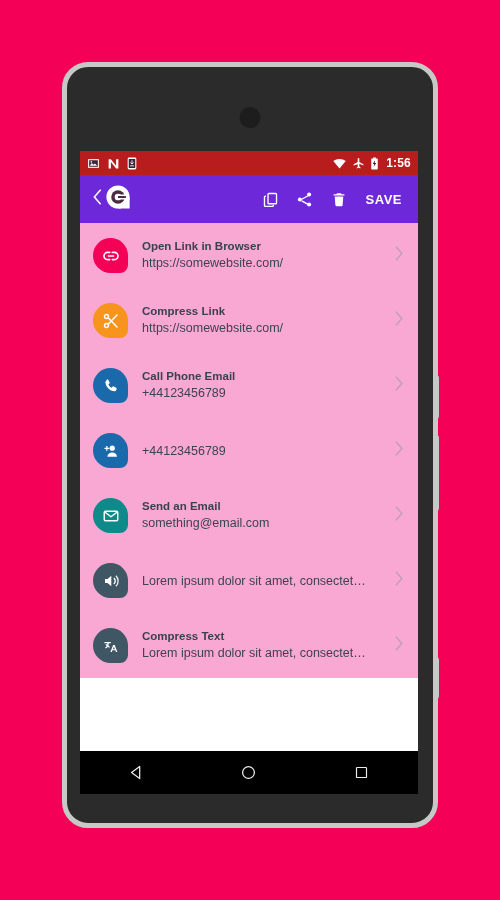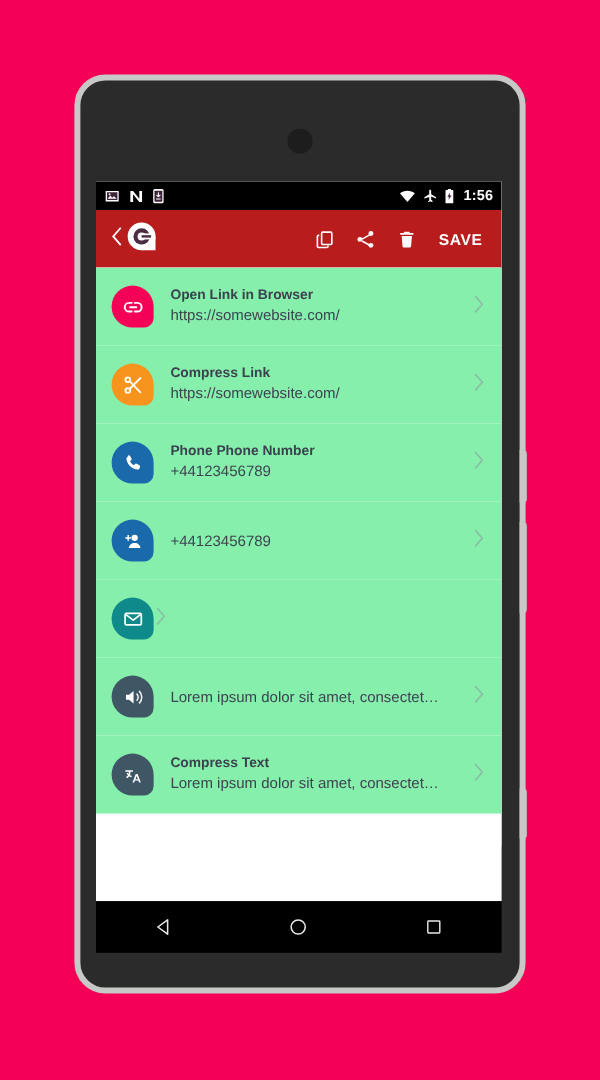--- a/index.html
+++ b/index.html
@@ -56,21 +56,21 @@
     top: 84px;
     width: 338px;
     height: 600px;
     background: #ffffff;
     overflow: hidden;
   }
 
   
   #status-bar {
     height: 24px;
-    background: #000000;
+    background: #b91c1c;
     display: flex;
     align-items: center;
     padding: 0 7px;
     box-sizing: border-box;
     color: #ffffff;
     gap: 20px;
   }
   .status-left  { display: flex; align-items: center; gap: 7px; }
   .status-right { display: flex; align-items: center; gap: 5px; margin-left: auto; }
   #status-clock {
@@ -78,21 +78,21 @@
     font-weight: bold;
     letter-spacing: .2px;
     color: #ffffff;
     margin-left: 2px;
   }
   .sb-icon { display: block; }
 
   
   #app-bar {
     height: 48px;
-    background: #b91c1c;
+    background: #6d28d9;
     display: flex;
     align-items: center;
     padding: 0 12px;
     box-sizing: border-box;
     color: #fff;
   }
   #back-chevron { margin-right: 2px; cursor: pointer; }
   #app-logo { margin-right: 4px; }
   .appbar-spacer { flex: 1; }
   .appbar-action {
@@ -130,21 +130,21 @@
     height: calc(100% - 24px - 48px - 46px);
     overflow: hidden;
   }
   .action-row {
     display: flex;
     align-items: center;
     height: 65px;
     padding: 0 14px 0 13px;
     box-sizing: border-box;
     cursor: pointer;
-    background: #86efac;
+    background: #f9a8d4;
   }
   .action-icon {
     width: 35px; height: 35px;
     flex: 0 0 35px;
     border-radius: 50% 50% 8px 50%;
     display: flex;
     align-items: center;
     justify-content: center;
     color: #fff;
   }
@@ -313,21 +313,21 @@
     <path d="M3 2l7 8-7 8"></path>
             </svg></span>
         </div>
         <div class="action-row">
           <div class="action-icon" style="background: rgb(26, 106, 171);">
             <svg width="18" height="18" viewBox="0 0 24 24" fill="#fff">
         <path d="M6.6 3.2c.7-.3 1.5 0 1.9.7l1.6 3a1.6 1.6 0 0 1-.35 1.9l-1.2 1.1c.8 1.9 2.4 3.5 4.3 4.3l1.1-1.2a1.6 1.6 0 0 1 1.9-.35l3 1.6c.7.4 1 1.2.7 1.9l-.8 1.9c-.3.7-1 1.1-1.8 1C10.2 18.4 5.6 13.8 4.5 7.2c-.1-.8.3-1.5 1-1.8z"></path>
             </svg>
           </div>
           <div class="action-text">
-            <div class="action-title">Phone Phone Number</div>
+            <div class="action-title">Call Phone Email</div>
             <div class="action-sub">+44123456789</div>
           </div>
           <span class="chevron-right"><svg width="11" height="17" viewBox="0 0 12 20" fill="none" stroke="#8e96a0" stroke-width="1.6">
     <path d="M3 2l7 8-7 8"></path>
             </svg></span>
         </div>
         <div class="action-row">
           <div class="action-icon" style="background: rgb(26, 106, 171);">
             <svg width="18" height="18" viewBox="0 0 24 24" fill="#fff">
         <circle cx="13.6" cy="8.2" r="3.5"></circle>
@@ -341,20 +341,24 @@
           <span class="chevron-right"><svg width="11" height="17" viewBox="0 0 12 20" fill="none" stroke="#8e96a0" stroke-width="1.6">
     <path d="M3 2l7 8-7 8"></path>
             </svg></span>
         </div>
         <div class="action-row">
           <div class="action-icon" style="background: rgb(14, 138, 138);">
             <svg width="18" height="18" viewBox="0 0 24 24" fill="none" stroke="#fff" stroke-width="1.9" stroke-linejoin="round">
         <rect x="3" y="5.6" width="18" height="12.8" rx="1.6"></rect>
         <path d="M3.6 6.6L12 13l8.4-6.4"></path>
             </svg>
+          </div>
+          <div class="action-text">
+            <div class="action-title">Send an Email</div>
+            <div class="action-sub">something@email.com</div>
           </div>
           <span class="chevron-right"><svg width="11" height="17" viewBox="0 0 12 20" fill="none" stroke="#8e96a0" stroke-width="1.6">
     <path d="M3 2l7 8-7 8"></path>
             </svg></span>
         </div>
         <div class="action-row">
           <div class="action-icon" style="background: rgb(63, 86, 101);">
             <svg width="18" height="18" viewBox="0 0 24 24" fill="#fff">
         <path d="M4 9.2h3.4L12.4 5v14L7.4 14.8H4z"></path>
         <path d="M15.2 8.6a5 5 0 0 1 0 6.8l1.3 1.2a6.8 6.8 0 0 0 0-9.2z"></path>

